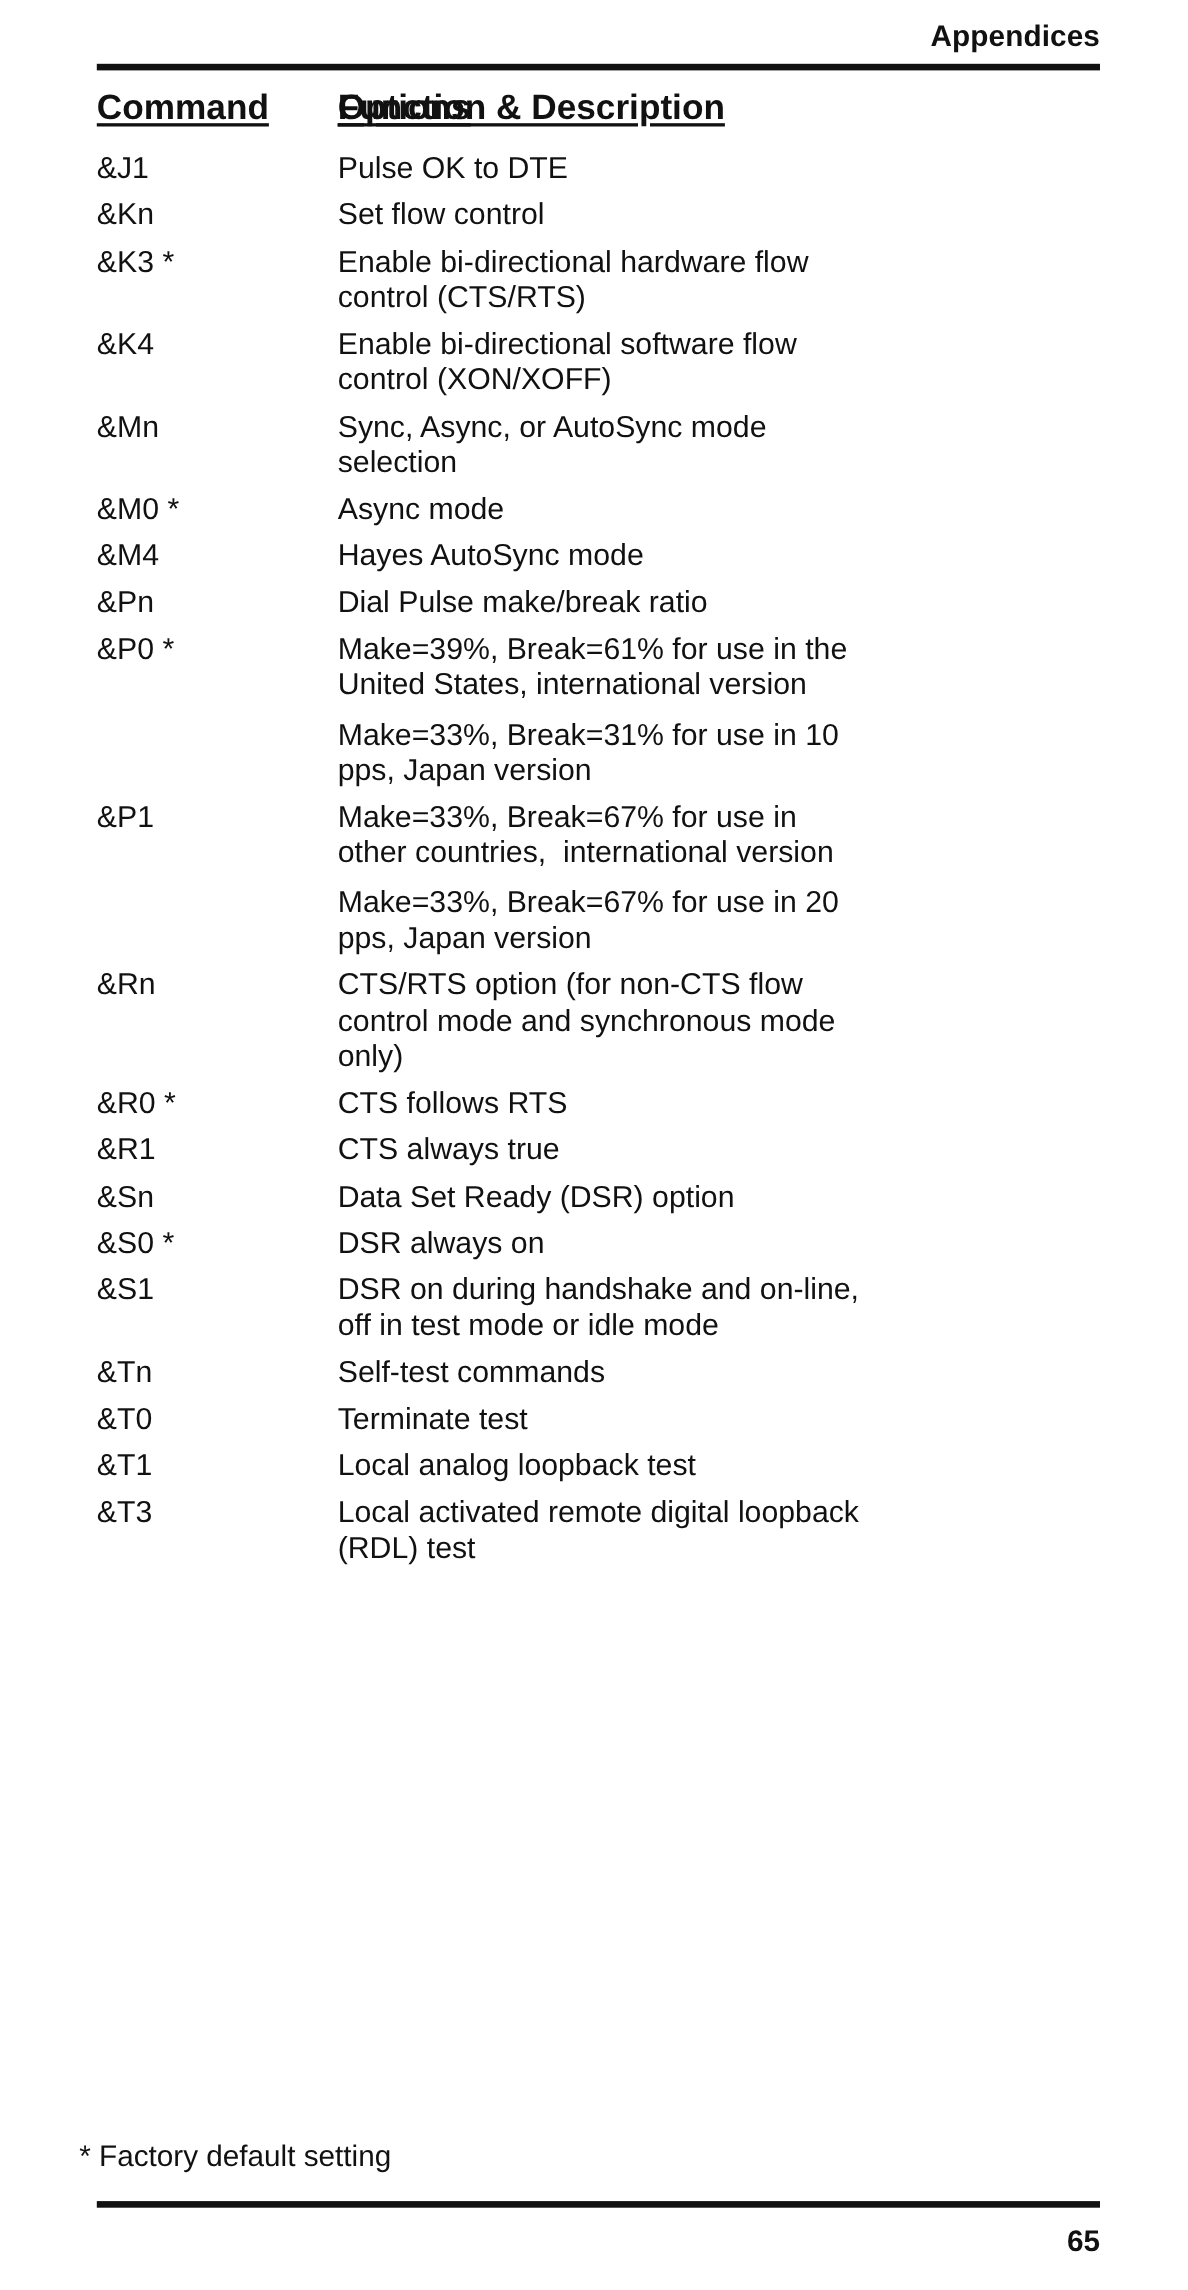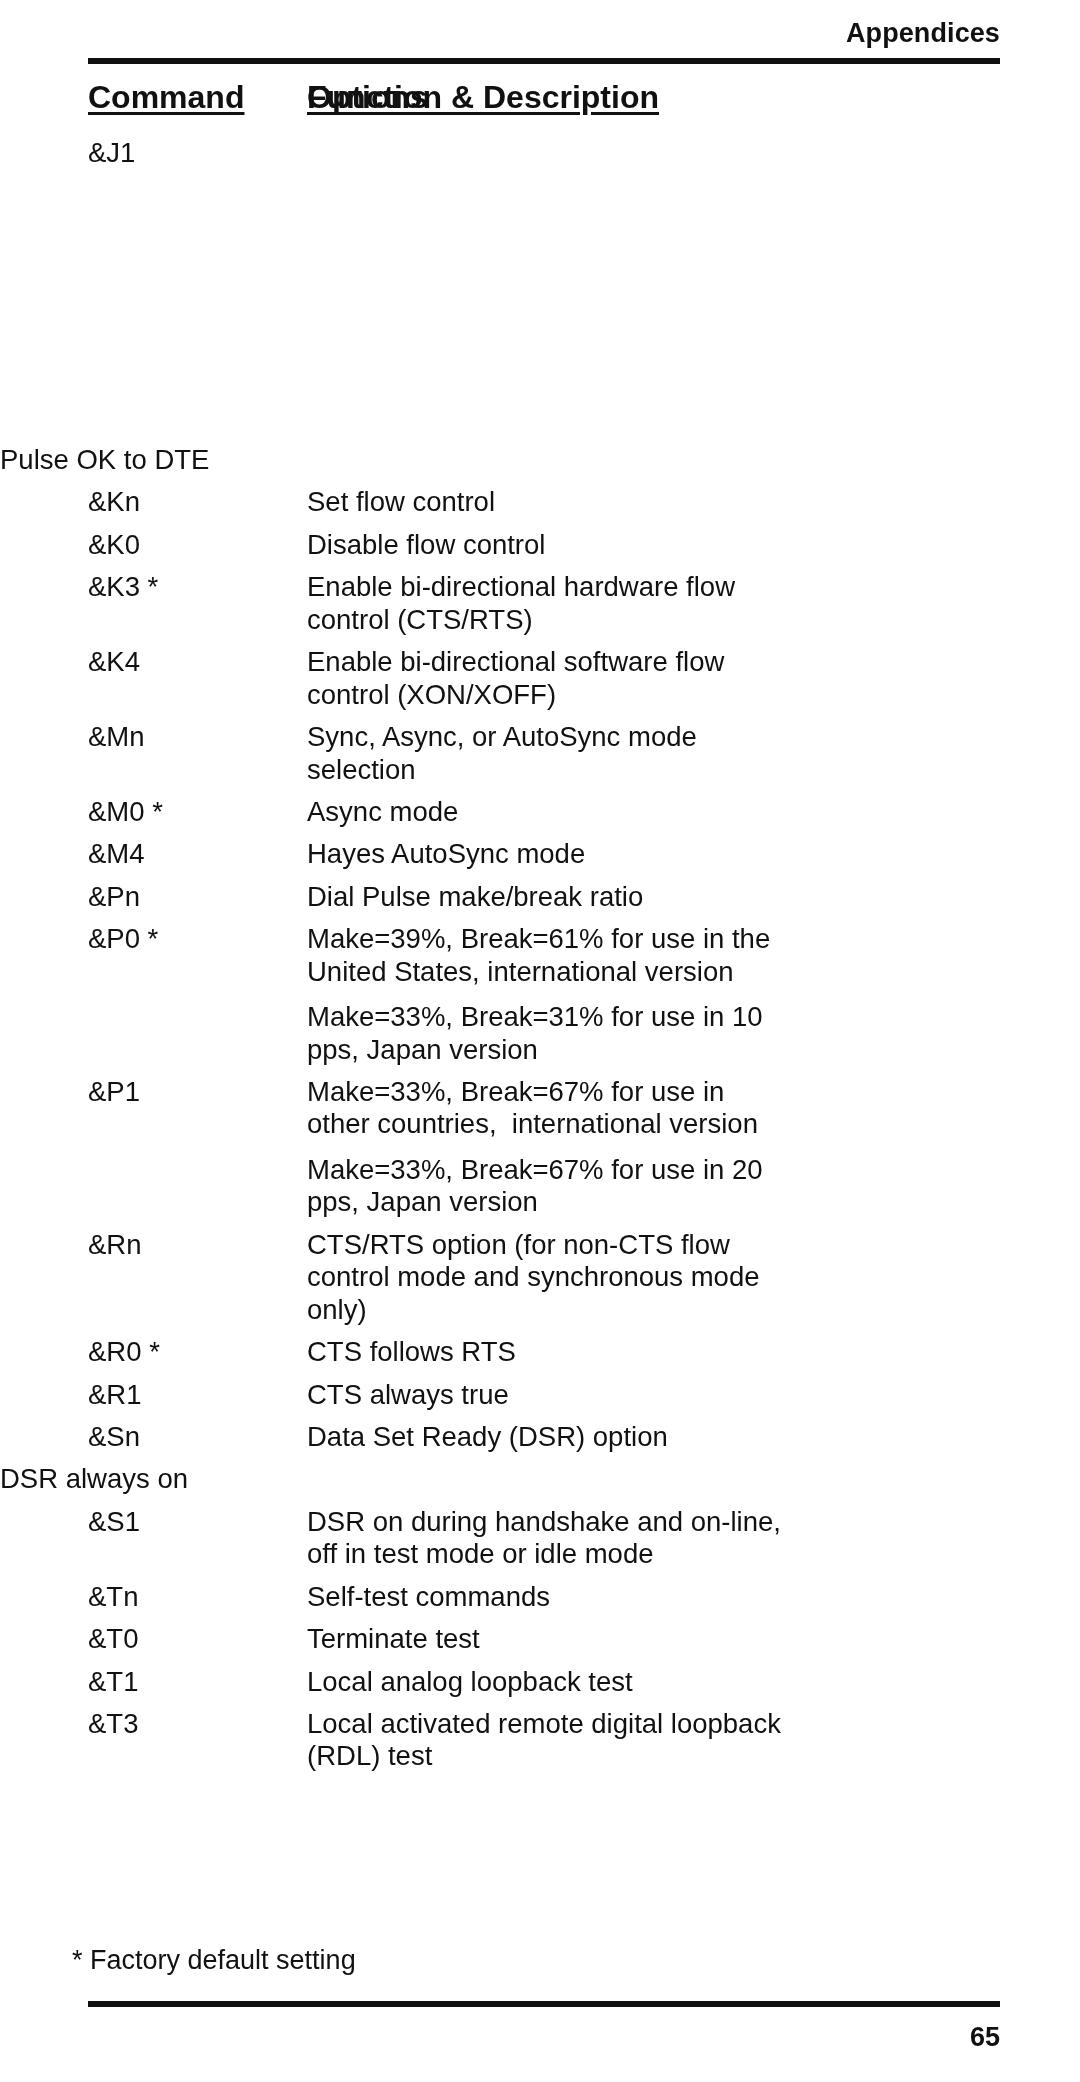--- a/index.html
+++ b/index.html
@@ -99,21 +99,20 @@
   .header-row .col-desc {
     padding-left: 0;
   }
 
   
   .body-row {
     margin-top: 10px;
   }
   .body-row:first-child {
     margin-top: 20px;
-    flex-direction: column;
   }
   .cell {
     font-size: 27.5px;
     line-height: 1.18;
     font-weight: normal;
     white-space: pre-wrap;
   }
   .cell-command {
     white-space: nowrap;
   }
@@ -176,25 +175,20 @@
           <div class="col-command cell cell-command">&amp;J1</div>
           <div class="col-options cell"></div>
           <div class="col-desc cell"><span class="desc-line">Pulse OK to DTE</span></div>
         </div>
         <div class="row body-row">
           <div class="col-command cell cell-command">&amp;Kn</div>
           <div class="col-options cell"></div>
           <div class="col-desc cell"><span class="desc-line">Set flow control</span></div>
         </div>
         <div class="row body-row">
-          <div class="col-command cell cell-command">&amp;K0</div>
-          <div class="col-options cell"></div>
-          <div class="col-desc cell"><span class="desc-line">Disable flow control</span></div>
-        </div>
-        <div class="row body-row">
           <div class="col-command cell cell-command">&amp;K3 *</div>
           <div class="col-options cell"></div>
           <div class="col-desc cell"><span class="desc-line">Enable bi-directional hardware flow</span><span class="desc-line">control (CTS/RTS)</span></div>
         </div>
         <div class="row body-row">
           <div class="col-command cell cell-command">&amp;K4</div>
           <div class="col-options cell"></div>
           <div class="col-desc cell"><span class="desc-line">Enable bi-directional software flow</span><span class="desc-line">control (XON/XOFF)</span></div>
         </div>
         <div class="row body-row">
@@ -251,20 +245,21 @@
           <div class="col-command cell cell-command">&amp;R1</div>
           <div class="col-options cell"></div>
           <div class="col-desc cell"><span class="desc-line">CTS always true</span></div>
         </div>
         <div class="row body-row">
           <div class="col-command cell cell-command">&amp;Sn</div>
           <div class="col-options cell"></div>
           <div class="col-desc cell"><span class="desc-line">Data Set Ready (DSR) option</span></div>
         </div>
         <div class="row body-row">
+          <div class="col-command cell cell-command">&amp;S0 *</div>
           <div class="col-options cell"></div>
           <div class="col-desc cell"><span class="desc-line">DSR always on</span></div>
         </div>
         <div class="row body-row">
           <div class="col-command cell cell-command">&amp;S1</div>
           <div class="col-options cell"></div>
           <div class="col-desc cell"><span class="desc-line">DSR on during handshake and on-line,</span><span class="desc-line">off in test mode or idle mode</span></div>
         </div>
         <div class="row body-row">
           <div class="col-command cell cell-command">&amp;Tn</div>

